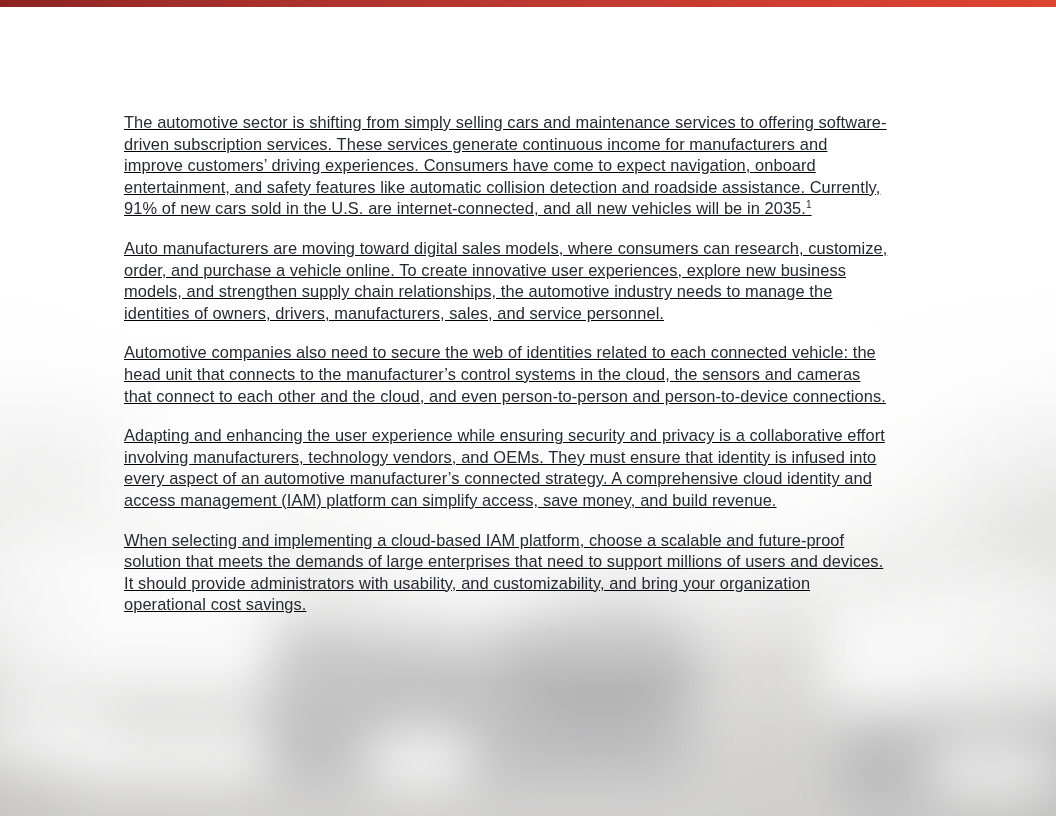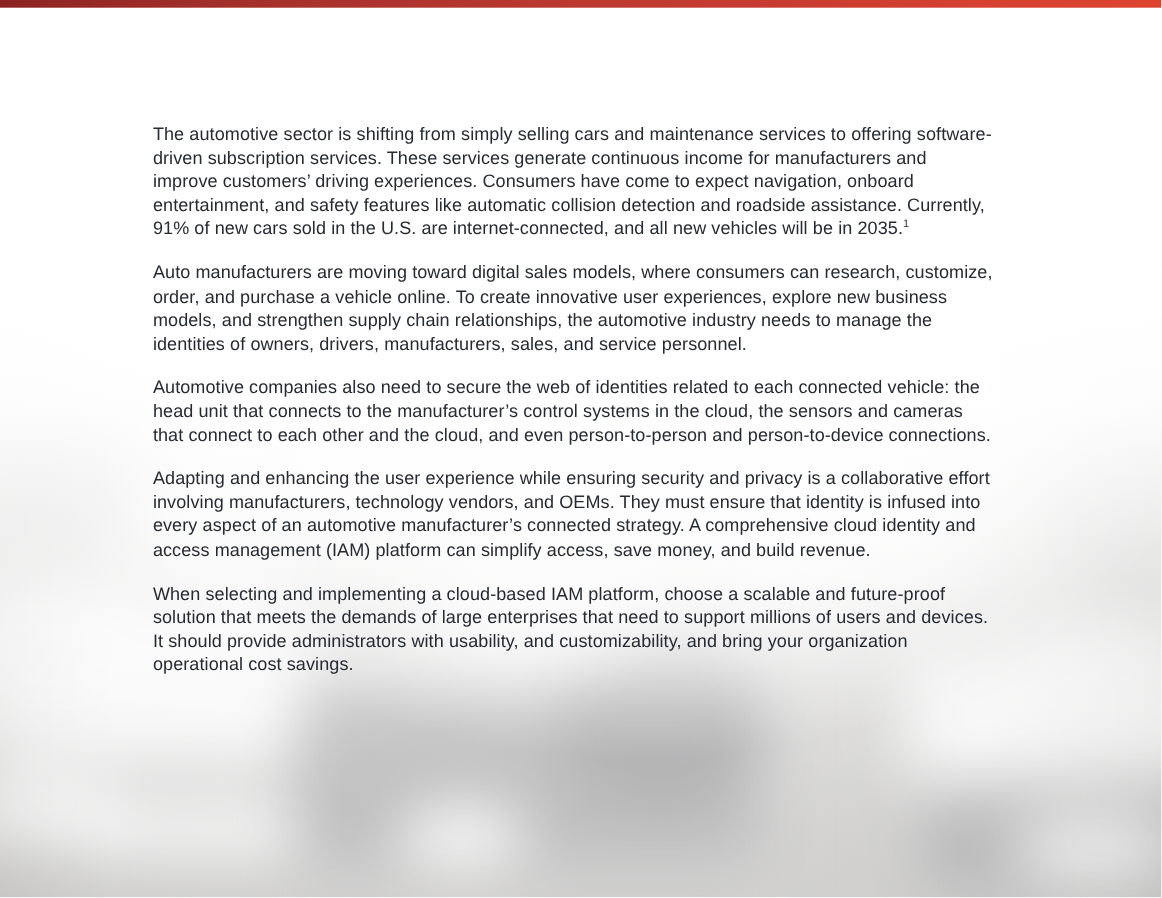--- a/index.html
+++ b/index.html
@@ -131,24 +131,25 @@
       #ac332c 30%,
       #bc3930 50%,
       #cb3d31 70%,
       #d74131 86%,
       #dd4430 100%);
   }
 
   
   #content {
     position: absolute;
-    left: 139px;
+    left: 124px;
     top: 112px;
     width: 766px;
     z-index: 2;
+    text-decoration: underline;
   }
 
   .para {
     margin: 0 0 18px 0;
     color: #252b33;
     font-size: 16.4px;
     line-height: 21.6px;
     letter-spacing: 0.005em;
     text-align: left;
     font-weight: 400;

